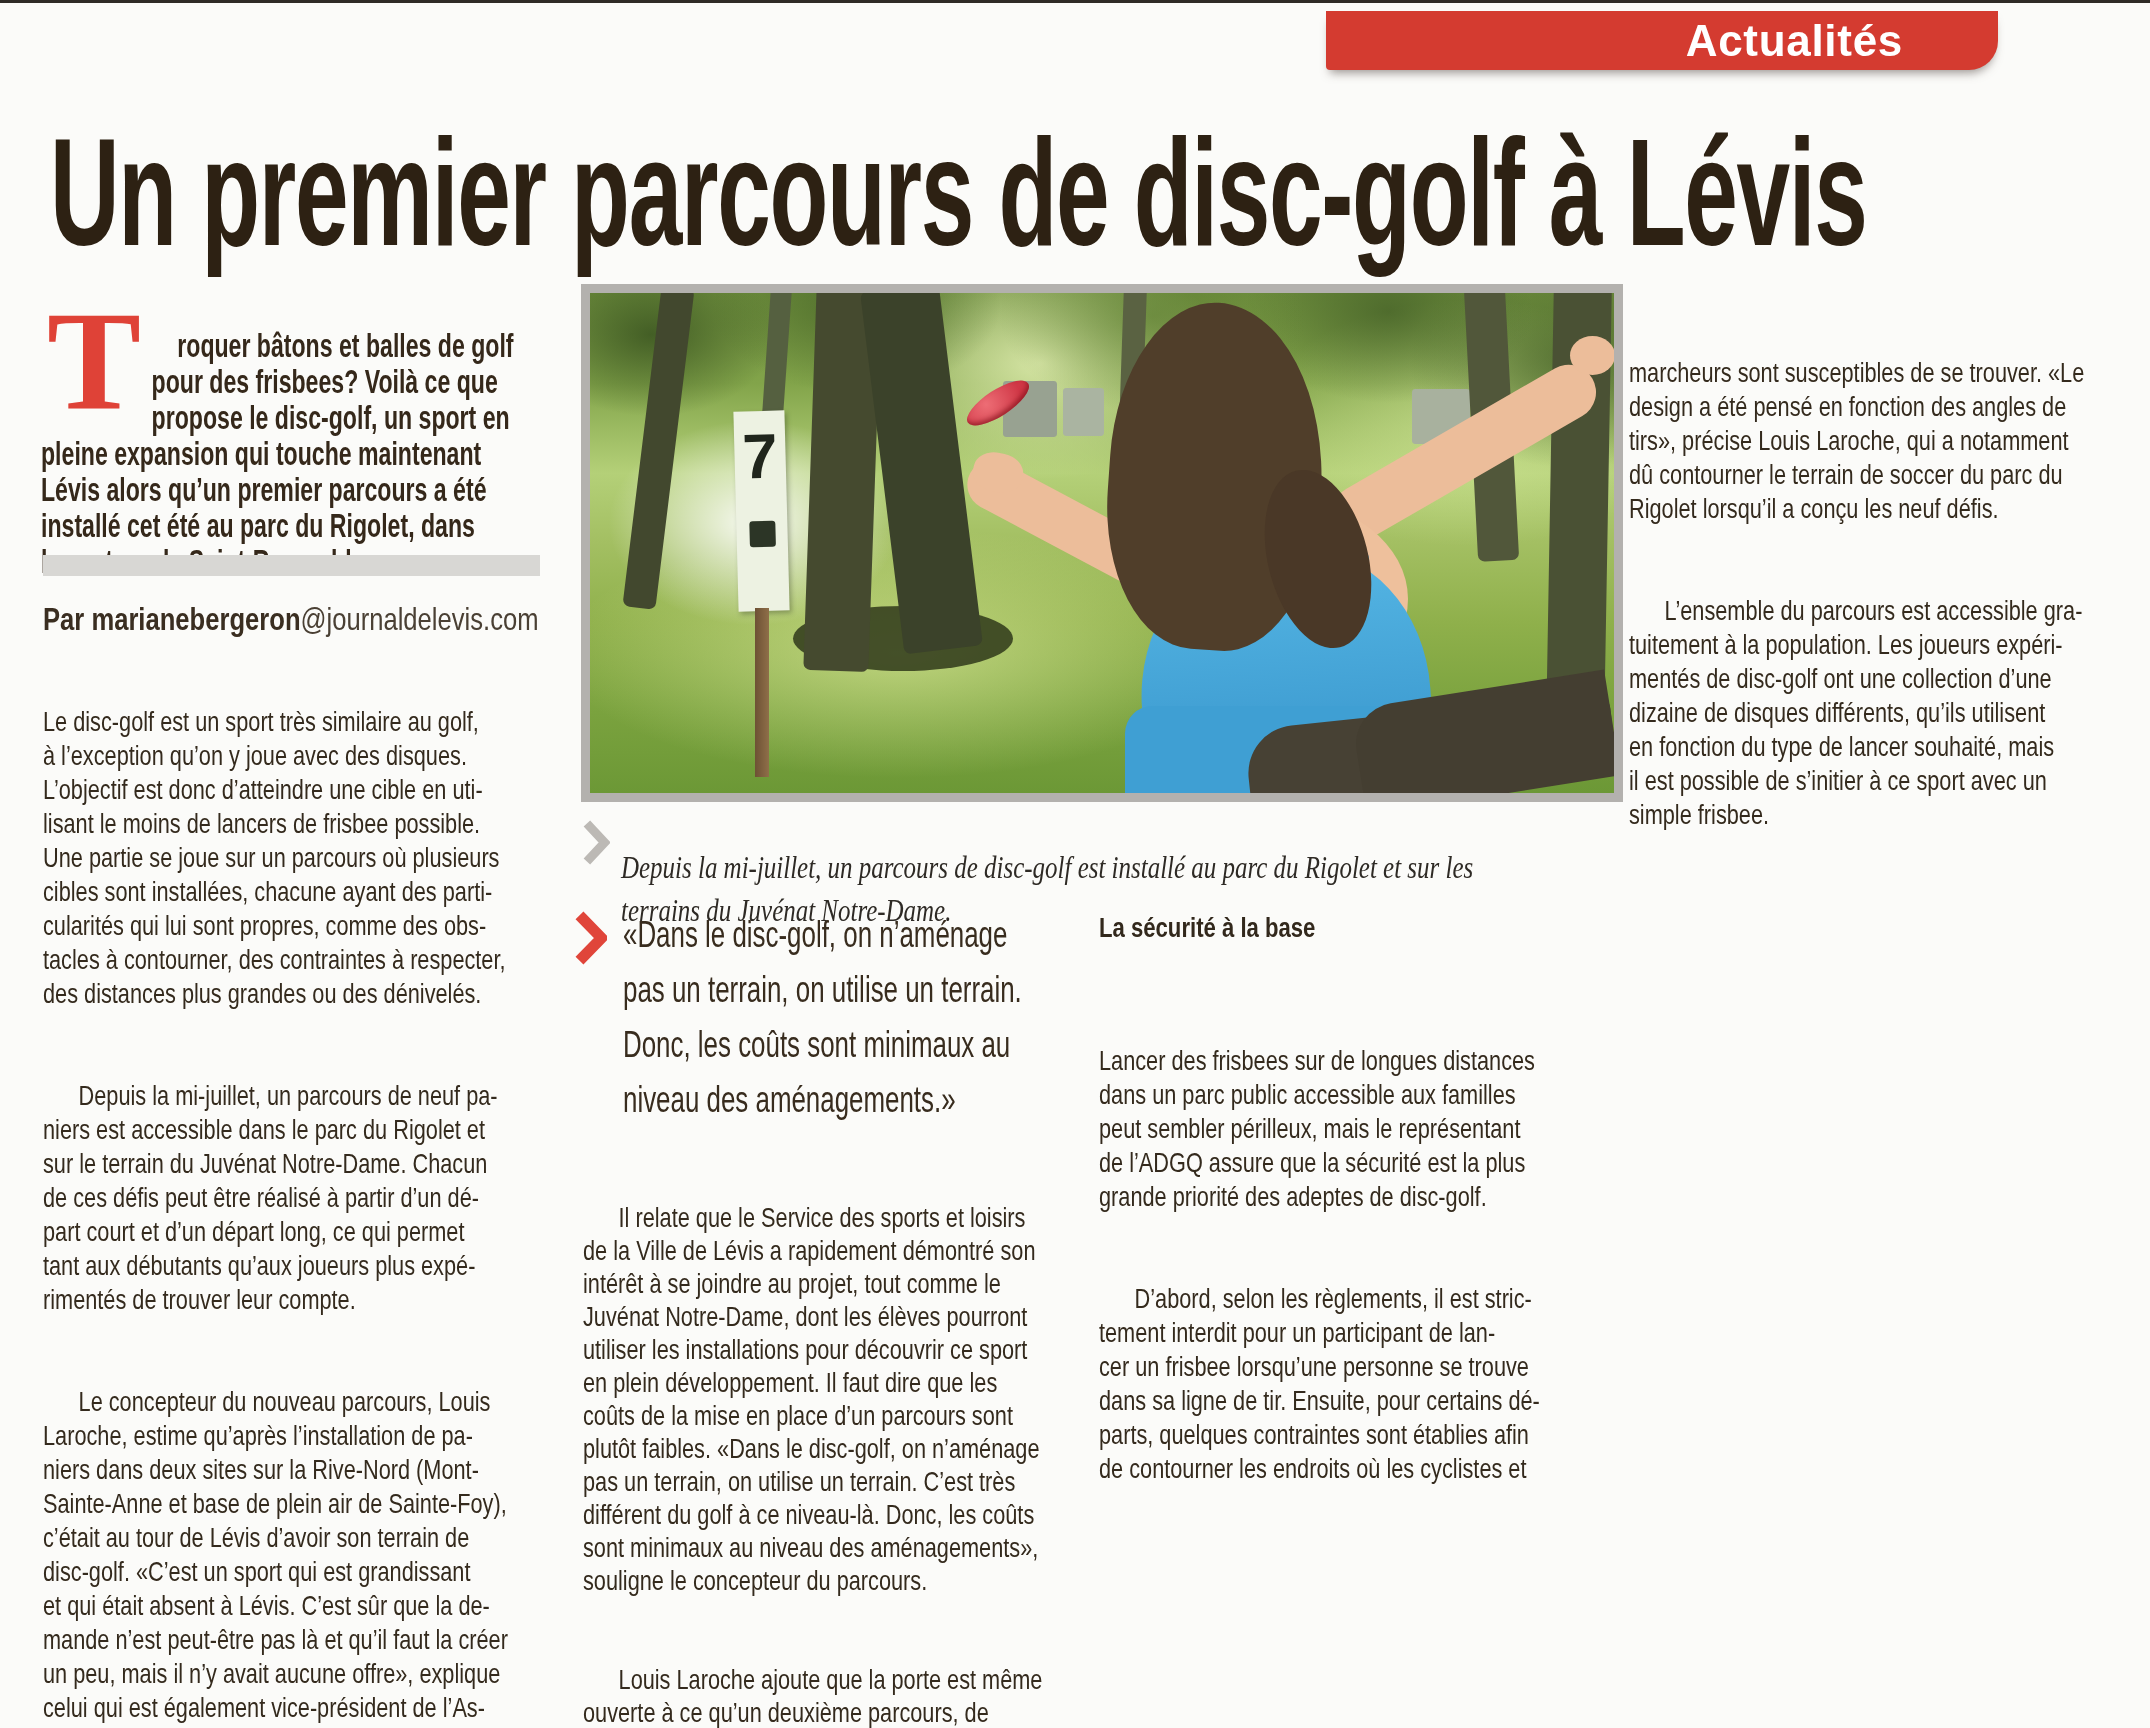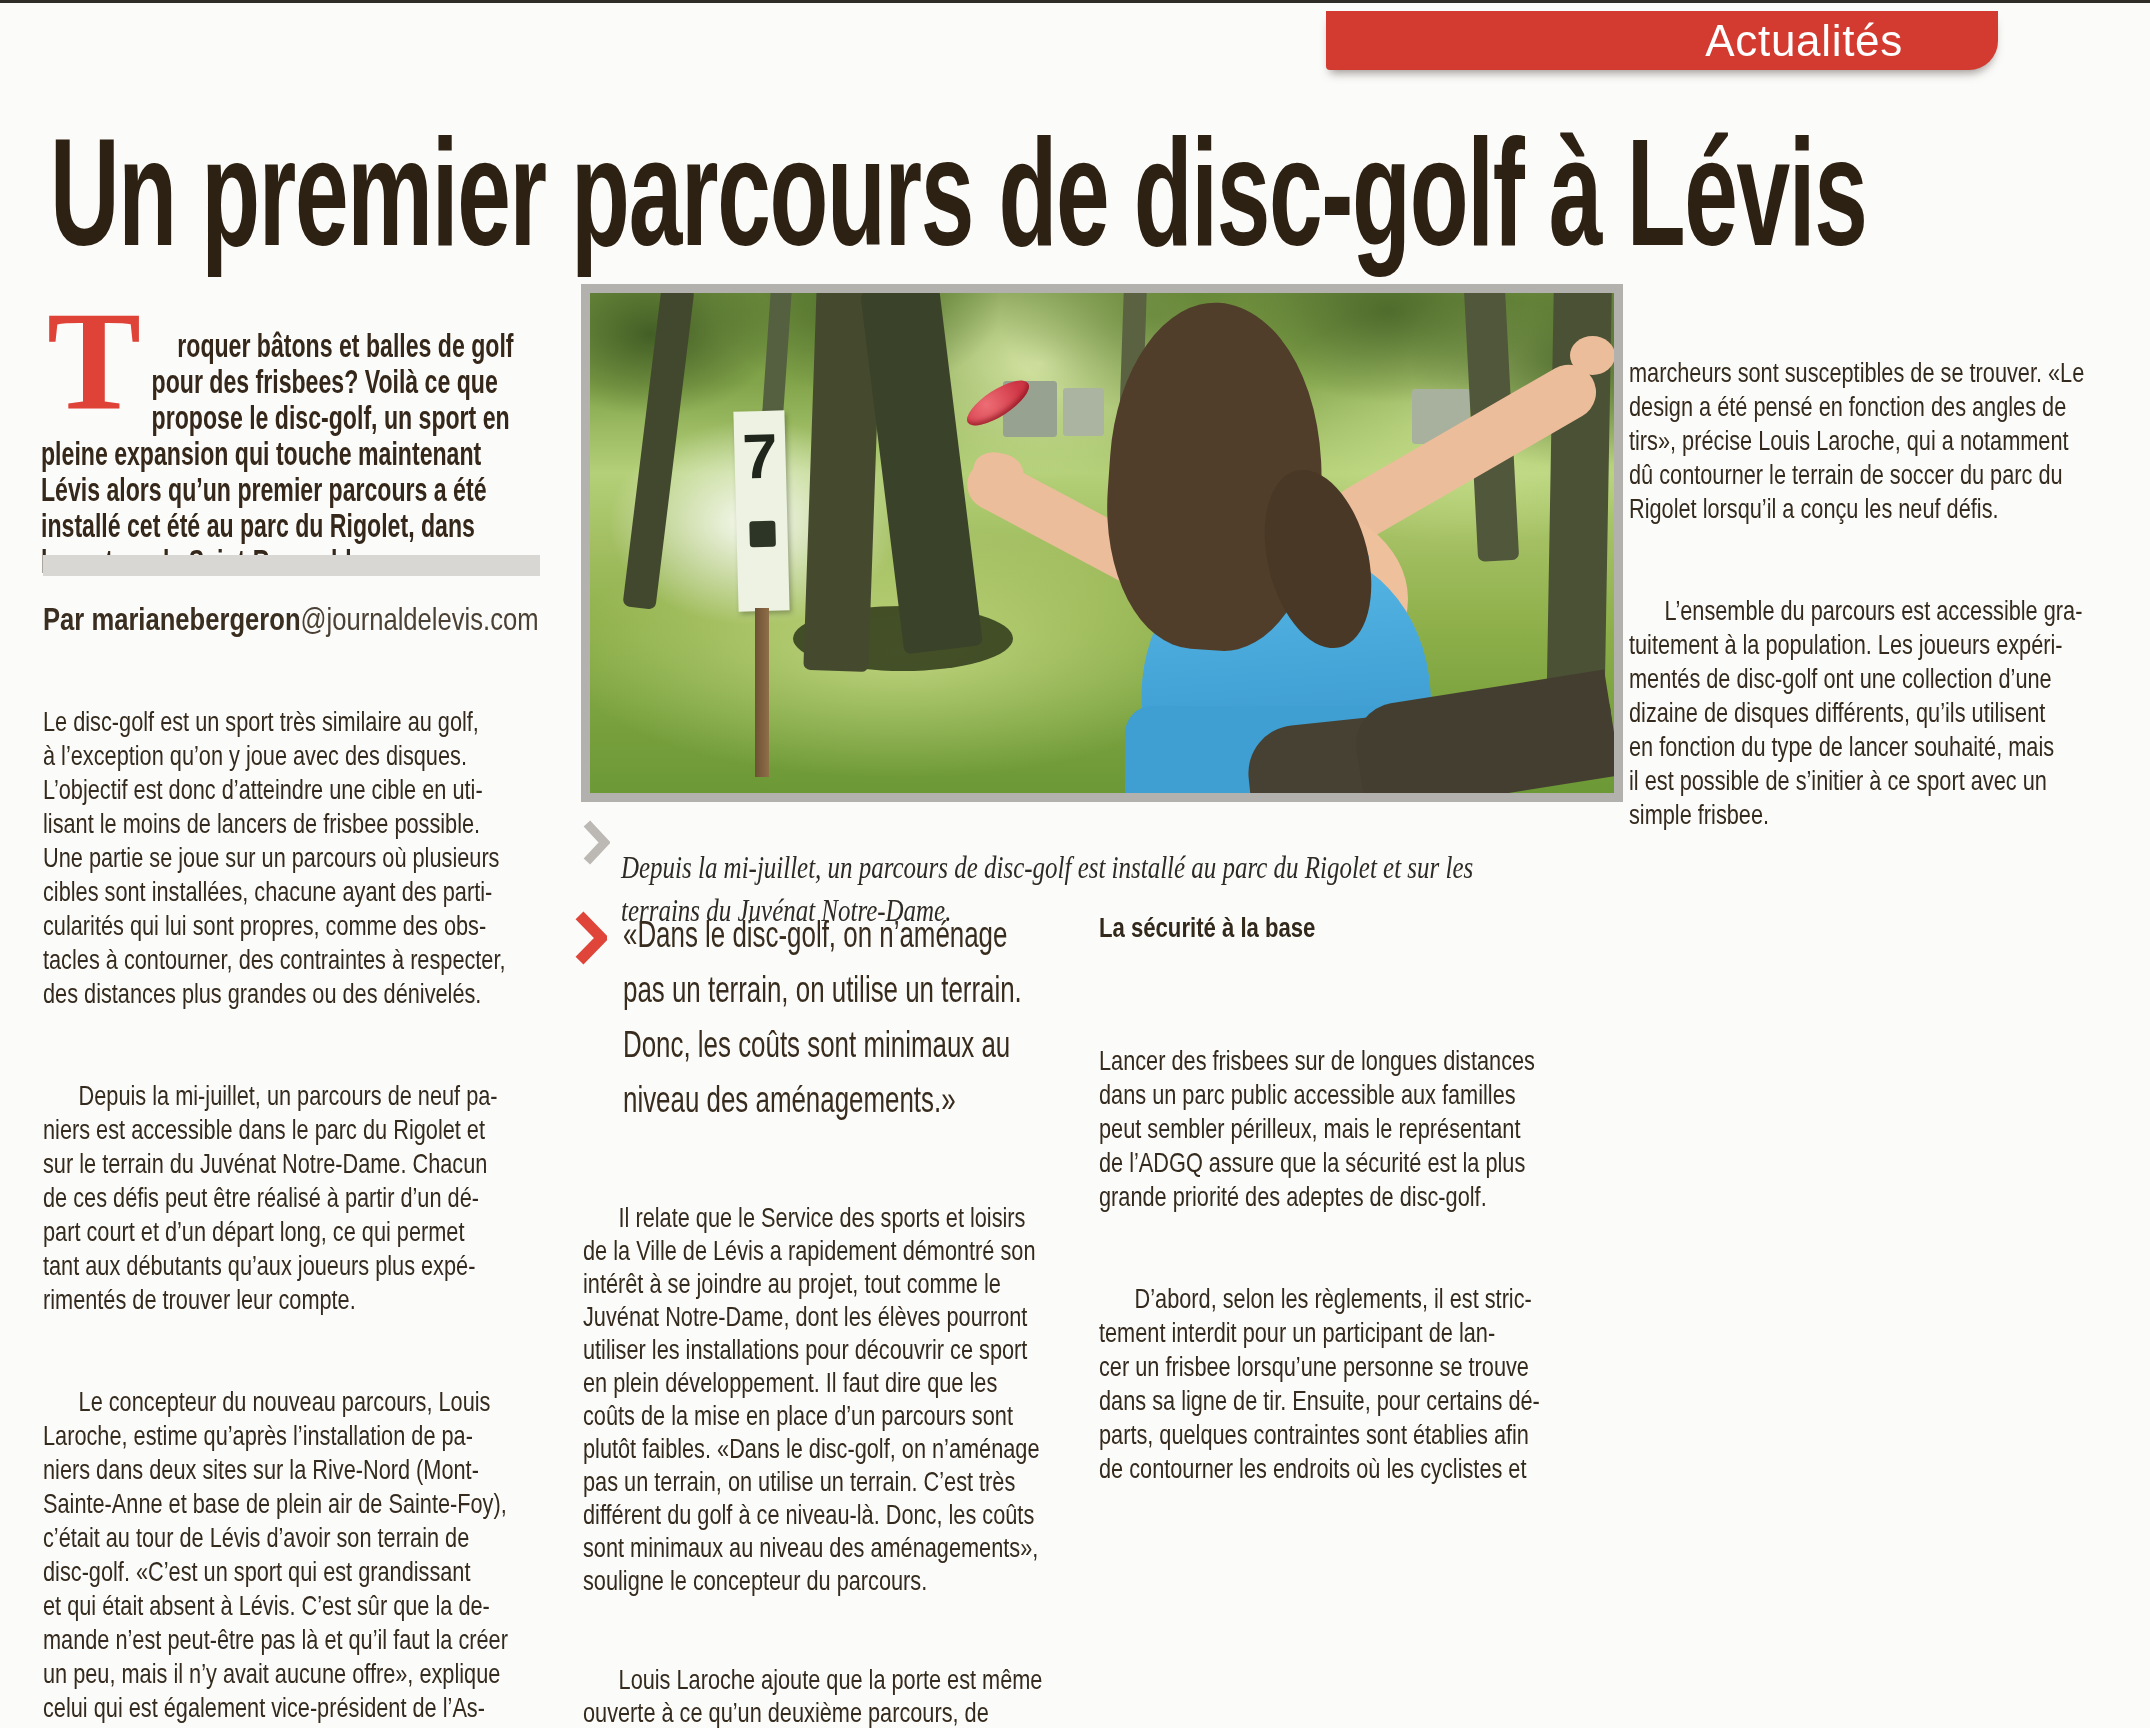--- a/index.html
+++ b/index.html
@@ -12,21 +12,21 @@
   .abs{position:absolute;}
   .cx{transform-origin:0 0;white-space:pre;}
   p{margin:0;}
   .ind{text-indent:45px;}
 
   
   .top-rule{left:0;top:8;width:2151px;height:3.4px;background:#2f2b26;}
   .badge{left:1326px;top:11px;width:672px;height:59px;background:#d43b30;
     border-radius:0 0 29px 4.1px;box-shadow:0 6.9px 9.6px -4.1px rgba(80,70,64,.55);}
   .badge span{display:block;line-height:59px;text-align:right;padding-right:95px;
-    font-size:44px;font-weight:normal;color:#ffffff;letter-spacing:0.7px;}
+    font-size:44px;font-weight:bold;color:#ffffff;letter-spacing:0.7px;}
 
   
   .headline{left:50px;top:114px;width:2064px;}
   .headline .cx{font-size:153px;line-height:1.02;font-weight:bold;color:#2d2113;
     letter-spacing:-2.1px;transform:scaleX(.63);}
 
   
   .lede{left:41px;top:292px;width:537px;}
   .lede .cx{width:766px;transform:scaleX(.70);font-size:33px;line-height:36px;
     font-weight:bold;color:#35281a;}

